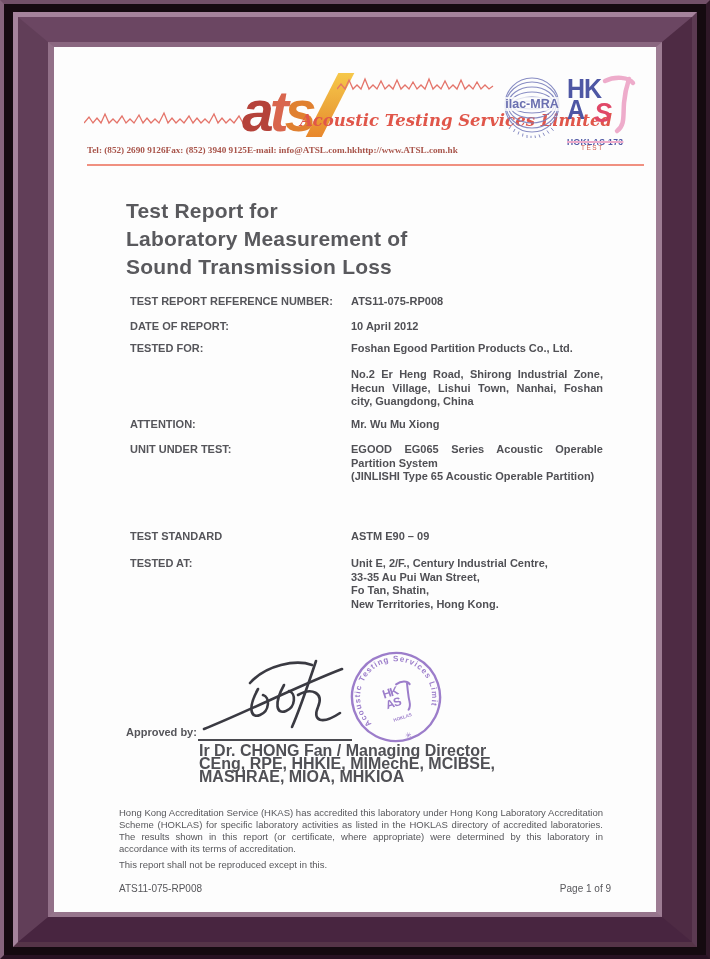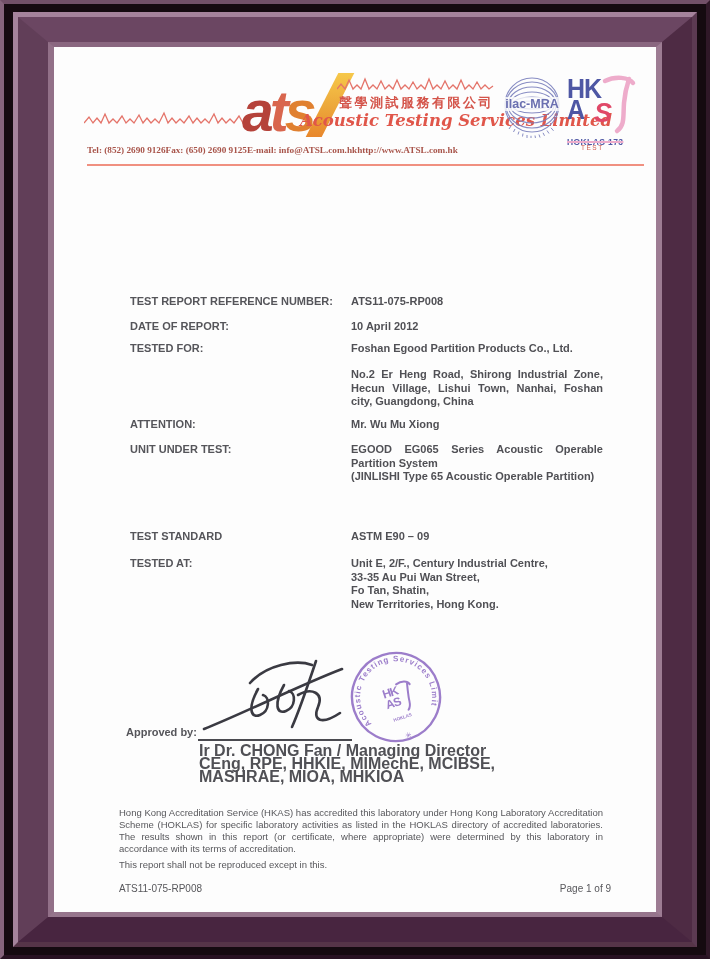--- a/index.html
+++ b/index.html
@@ -98,26 +98,25 @@
         <span class="lg-a">a</span>
         <span class="lg-t">t</span>
         <span class="lg-s">s</span>
         <span class="lg-slash"></span>
       </div>
 
       <svg class="abs" style="left:283px;top:30px" width="158" height="16" viewBox="0 0 158 16">
         <path d="M0,12 L4,7 8,12 12,3 16,12 20,8 24,12 28,2 32,12 36,8 40,12 44,4 48,12 52,8 56,12 60,3 64,12 68,8 72,12 76,5 80,12 84,8 88,12 92,2 96,12 100,8 104,12 108,4 112,12 116,8 120,12 124,3 128,12 132,8 136,12 140,5 144,12 148,8 152,12 156,9" fill="none" stroke="#e4746a" stroke-width="1.3"></path>
       </svg>
 
-      <div class="abs zh-name">聲學測試服務有限公司</div>
       <div class="abs en-name">Acoustic Testing Services Limited</div>
 
       <div class="abs addr addr2">
         <span>Tel: (852) 2690 9126</span>
-        <span>Fax: (650) 2690 9125</span>
+        <span>Fax: (852) 3940 9125</span>
         <span>E-mail: info@ATSL.com.hk</span>
         <span>http://www.ATSL.com.hk</span>
       </div>
 
       <svg class="abs" style="left:447px;top:27px" width="62" height="64" viewBox="0 0 62 64">
         <g stroke="#7b80bd" stroke-width="1.1" fill="none" opacity="0.9">
           <circle cx="31" cy="31" r="27"></circle>
           <ellipse cx="31" cy="31" rx="26" ry="23"></ellipse>
           <ellipse cx="31" cy="31" rx="24" ry="18"></ellipse>
           <ellipse cx="31" cy="31" rx="22" ry="13"></ellipse>
@@ -137,20 +136,25 @@
         <span class="hkas-s">S</span>
         <svg class="hkas-j" width="52" height="62" viewBox="0 0 52 62">
           <path d="M20,8 C30,3 44,4 48,10 M44,6 C44,6 40,18 39,30 C38,44 40,52 32,58" fill="none" stroke="#eeaccb" stroke-width="4.5" stroke-linecap="round"></path>
         </svg>
         <div class="hoklas">HOKLAS 173</div>
         <div class="hoklas-test">TEST</div>
       </div>
 
       <div class="abs rule"></div>
 
+      <div class="abs title">
+        <div>Test Report for</div>
+        <div>Laboratory Measurement of</div>
+        <div>Sound Transmission Loss</div>
+      </div>
 
       <div class="abs drow r0">
         <div class="dlabel">TEST REPORT REFERENCE NUMBER:</div>
         <div class="dvalue">ATS11-075-RP008</div>
       </div>
       <div class="abs drow r1">
         <div class="dlabel">DATE OF REPORT:</div>
         <div class="dvalue">10 April 2012</div>
       </div>
       <div class="abs drow r2">

